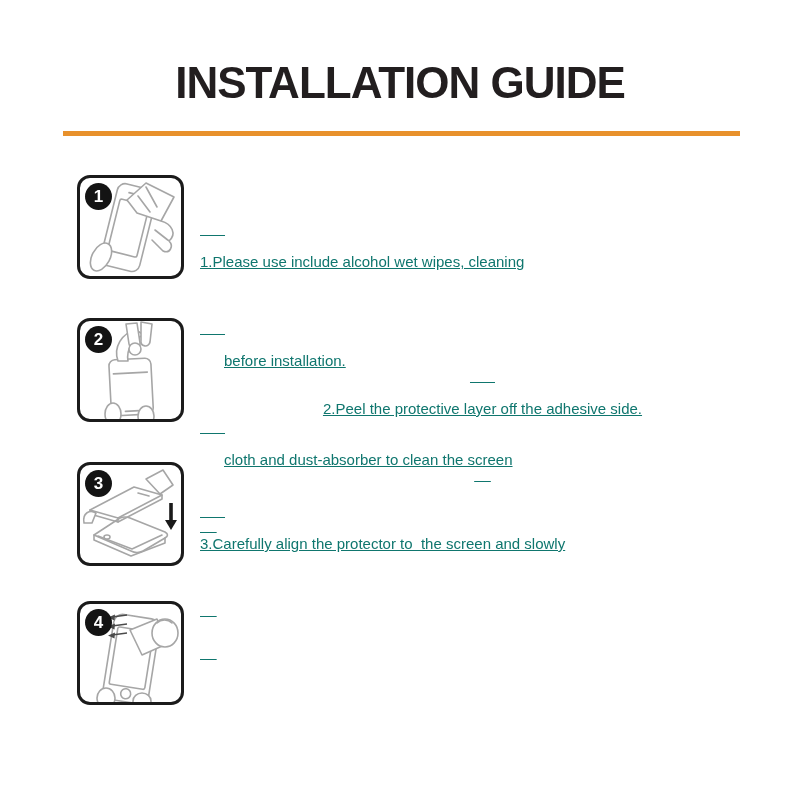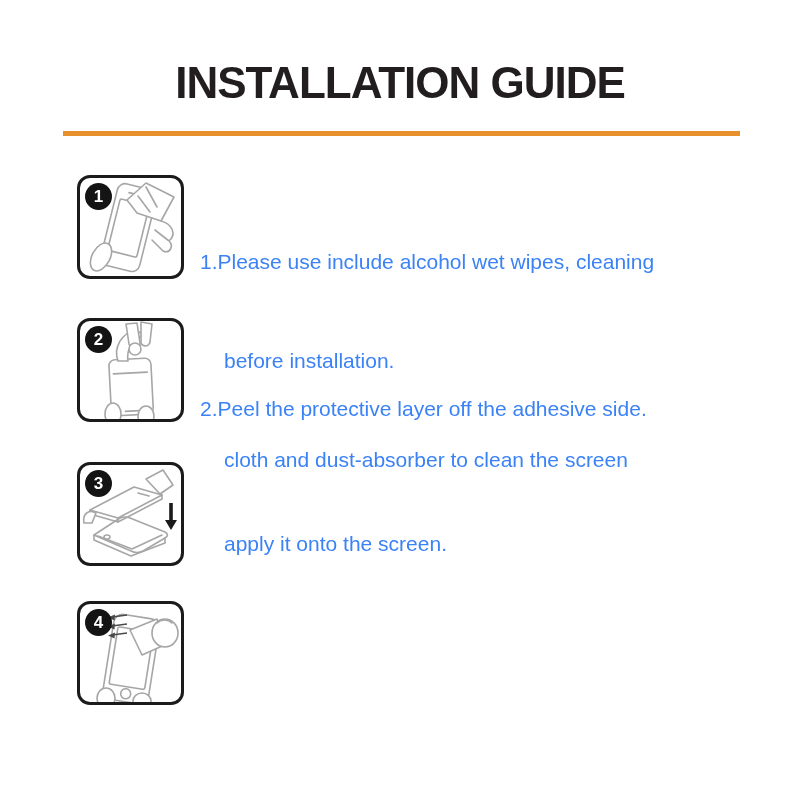--- a/index.html
+++ b/index.html
@@ -58,24 +58,25 @@
     color: #ffffff;
     font-size: 17px;
     font-weight: 700;
     line-height: 27px;
     text-align: center;
   }
   .text {
     position: absolute;
     left: 123px; 
     width: 565px;
-    font-size: 21px;
+    font-size: 15px;
     line-height: 33px;
-    color: #3b82f6;
+    color: #0f766e;
     white-space: pre-wrap;
+    text-decoration: underline;
   }
   .text .line { padding-left: 24px; }
   .text .line.first { padding-left: 0; }
 </style>
 </head>
 <body>
 
 <div class="page">
 
   <h1 class="title">INSTALLATION GUIDE</h1>
@@ -119,21 +120,21 @@
           <path d="M38 40 C33 26 42 12 56 9 L64 14 C53 18 46 28 48 40 Z"></path>
           <path d="M46 3 L57 2 L60 22 C61 29 50 30 49 23 Z"></path>
           <path d="M61 1 L72 3 L70 21 C69 27 60 26 61 19 Z"></path>
           <circle cx="55" cy="28" r="6"></circle>
           <ellipse cx="33" cy="93" rx="8" ry="11"></ellipse>
           <ellipse cx="66" cy="95" rx="8" ry="10"></ellipse>
         </g>
       </svg>
       <span class="badge">2</span>
     </div>
-    <div class="text" style="top:8px;">
+    <div class="text" style="top:8px;text-align:center;">
       <div class="line first">2.Peel the protective layer off the adhesive side.</div>
     </div>
   </section>
 
   <section class="step" style="top:462px;">
     <div class="illus">
       <svg width="101" height="98" viewBox="0 0 101 98">
         <g stroke="#a6a6a6" fill="#ffffff" stroke-width="1.6" stroke-linejoin="round" stroke-linecap="round">
           <path d="M14 70 L51 86 Q57 89 63 86 L85 73 Q90 70 85 67 L50 53 Q45 51 40 53 Z"></path>
           <path d="M18 71 L52 84 L82 70" fill="none"></path>
@@ -147,21 +148,21 @@
           <path d="M4 58 C2 48 10 44 16 48 L12 58 Z"></path>
         </g>
         <g stroke="#1a1a1a" fill="#1a1a1a">
           <line x1="91" y1="38" x2="91" y2="56" stroke-width="3.6"></line>
           <polygon points="85,55 97,55 91,65" stroke="none"></polygon>
         </g>
       </svg>
       <span class="badge">3</span>
     </div>
     <div class="text" style="top:-1px;">
-      <div class="line">apply it onto the screen.</div>
+      <div class="line first">3.Carefully align the protector to  the screen and slowly</div>
     </div>
   </section>
 
   <section class="step" style="top:601px;">
     <div class="illus">
       <svg width="101" height="98" viewBox="0 0 101 98">
         <g stroke="#a6a6a6" fill="#ffffff" stroke-width="1.6" stroke-linejoin="round" stroke-linecap="round">
           <g transform="rotate(9 50 56)">
             <rect x="28" y="12" width="46" height="86" rx="9"></rect>
             <rect x="33" y="25" width="36" height="58" rx="2"></rect>

